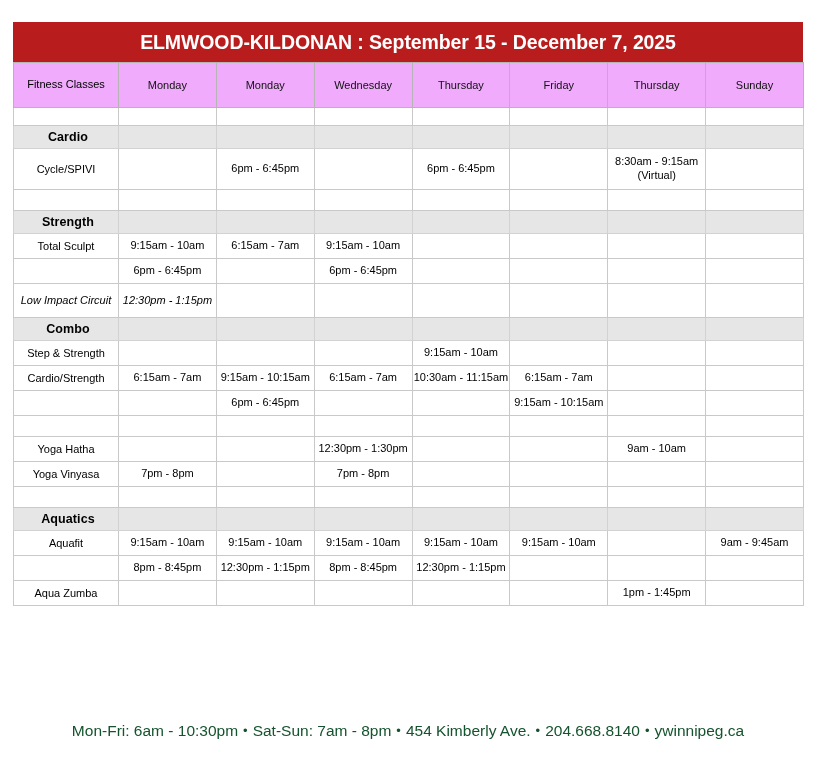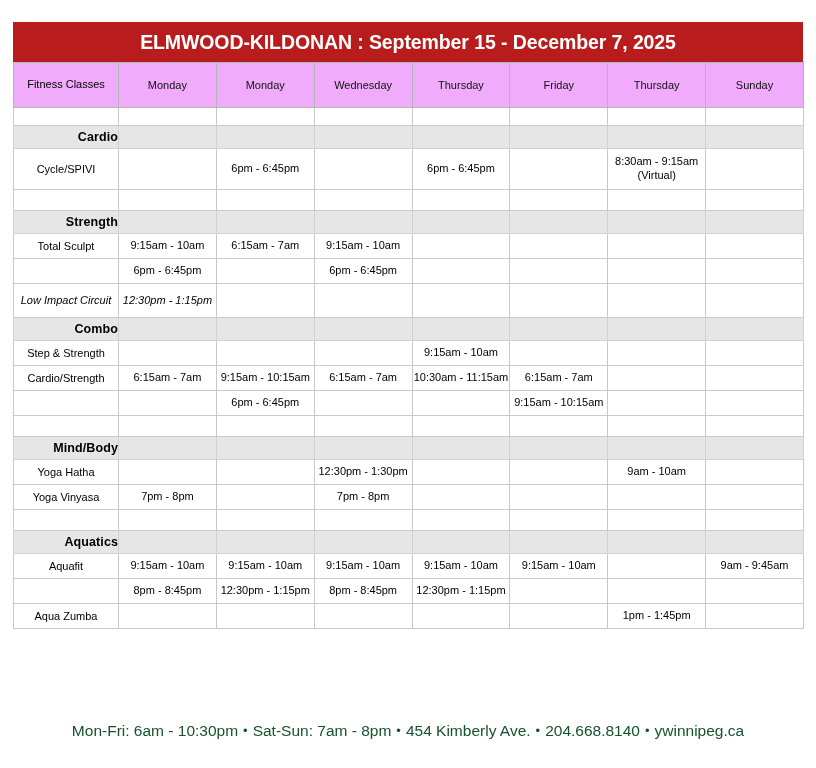--- a/index.html
+++ b/index.html
@@ -96,21 +96,21 @@
   
   tr.section-row td {
     background: #e6e6e6;
     height: 23px;
     border-color: #d2d2d2;
   }
   tr.section-row td.section-name {
     font-size: 12.5px;
     font-weight: bold;
     padding-left: 4px;
-    text-align: right;
+    text-align: center;
     letter-spacing: 0.1px;
   }
 
   
   tr.class-row td {
     height: 25px;
     background: #ffffff;
   }
   td.class-name {
     padding-left: 8px;
@@ -307,30 +307,20 @@
           <tr class="blank-row">
             <td class="class-name"></td>
             <td class="slot"></td>
             <td class="slot"></td>
             <td class="slot"></td>
             <td class="slot"></td>
             <td class="slot"></td>
             <td class="slot"></td>
             <td class="slot"></td>
           </tr>
-          <tr class="section-row">
-            <td class="section-name">Mind/Body</td>
-            <td></td>
-            <td></td>
-            <td></td>
-            <td></td>
-            <td></td>
-            <td></td>
-            <td></td>
-          </tr>
           <tr class="class-row">
             <td class="class-name">Yoga Hatha</td>
             <td class="slot"></td>
             <td class="slot"></td>
             <td class="slot">12:30pm - 1:30pm</td>
             <td class="slot"></td>
             <td class="slot"></td>
             <td class="slot">9am - 10am</td>
             <td class="slot"></td>
           </tr>

